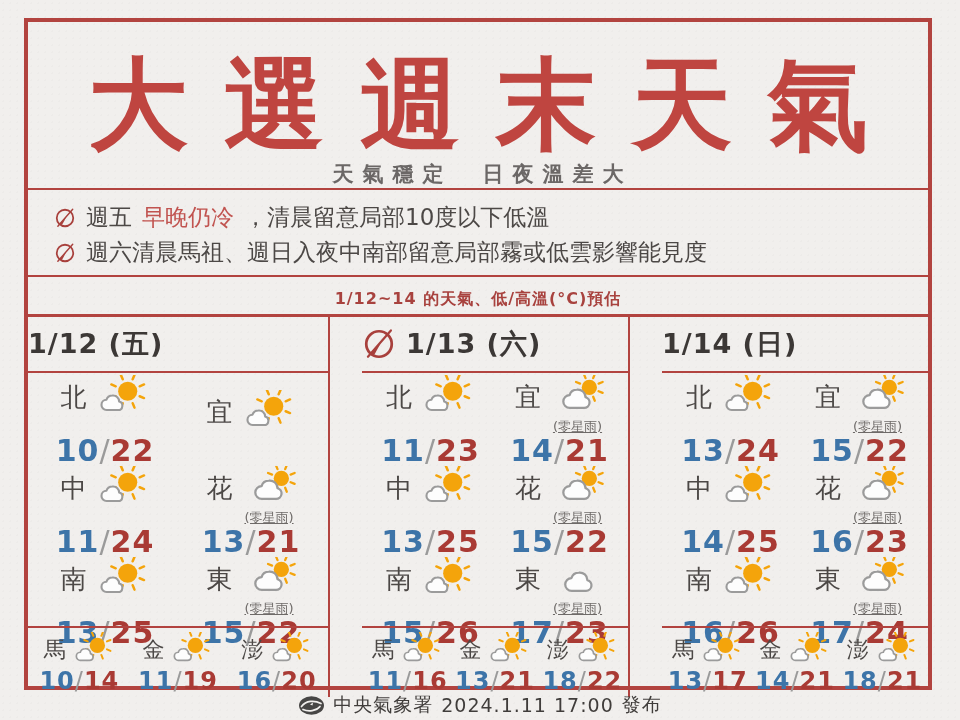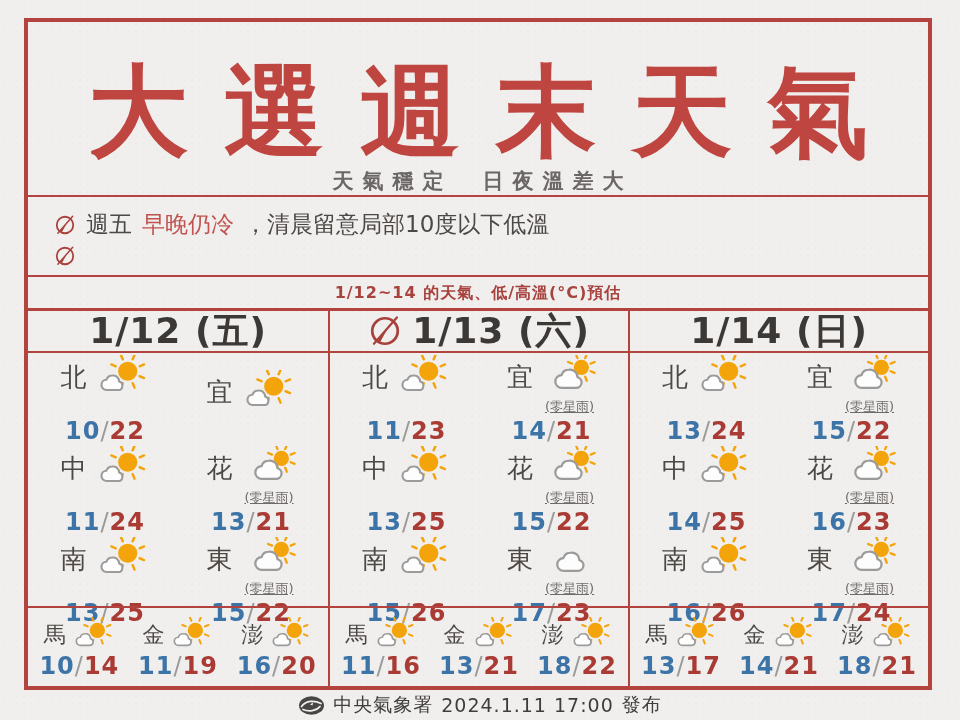--- a/index.html
+++ b/index.html
@@ -36,41 +36,41 @@
   .red-hr { border-top:2px solid #b2433f; }
   
   .bullets { padding:13px 10px 8px 26px; display:flex; flex-direction:column; gap:6px; }
   .bullet-line { display:flex; align-items:center; gap:10px; font-size:23px; line-height:29px; white-space:nowrap; }
   .bullet-line .red { color:#c15450; }
   .stamp-svg { flex:0 0 auto; display:block; }
   
   .band {
     border-top:2px solid #b2433f; border-bottom:3px solid #b2433f;
     text-align:center; font-size:16px; font-weight:bold; color:#a8423e;
-    padding:6px 0 4px 0; letter-spacing:1px;
+    padding:12px 0 4px 0; letter-spacing:1px;
   }
   
   .forecast-table { flex:1; display:grid; grid-template-columns:1fr 1fr 1fr; }
   .day-col { display:flex; flex-direction:column; min-width:0; }
-  .day-col + .day-col { border-left:2px solid #b2433f; }
+  .day-col + .day-col { border-left:2px solid #b2433f;padding-left:32px; }
   .day-header {
-    height:42px; border-bottom:2px solid #b2433f;
-    display:flex; align-items:center; justify-content:center; gap:10px;
-    font-size:36px; font-weight:bold; color:#3c3836; letter-spacing:1px;
+    height:56px; border-bottom:2px solid #b2433f;
+    display:flex; align-items:center; justify-content:flex-start; gap:10px;
+    font-size:27px; font-weight:bold; color:#3c3836; letter-spacing:1px;
   }
   .city-grid {
     height:253px; display:grid;
     grid-template-columns:1fr 1fr; grid-template-rows:1fr 1fr 1fr;
     padding:2px 4px;
   }
   .city-cell { display:flex; flex-direction:column; align-items:center; justify-content:center; }
   .cell-top { display:flex; align-items:center; gap:5px; }
   .city-name { font-size:26px; color:#4c4846; letter-spacing:0; }
   .rain-label { height:17px; font-size:13px; color:#6e6a68; line-height:15px; transform:translateX(18px);text-decoration:underline; }
-  .temps { font-size:24px; font-weight:bold; letter-spacing:1px; line-height:30px; }
+  .temps { font-size:30px; font-weight:bold; letter-spacing:1px; line-height:30px; }
   .temps .low { color:#3d74a8; }
   .temps .slash { color:#9a9a9a; font-weight:normal; }
   .temps .high { color:#a93a34; }
   .island-row { border-top:2px solid #b2433f; flex:1; display:grid; grid-template-columns:1fr 1fr 1fr; padding:4px 2px; }
   .island-cell { display:flex; flex-direction:column; align-items:center; justify-content:center; gap:1px; }
   .island-cell .cell-top { gap:3px; }
   .island-cell .city-name { font-size:22px; }
   .island-cell .temps { font-size:24px; line-height:24px; }
   
   .footer {
@@ -103,20 +103,21 @@
         <span>週五</span>
         <span class="red">早晚仍冷</span>
         <span>，清晨留意局部10度以下低溫</span>
       </div>
       <div class="bullet-line">
         <svg width="22" height="22" viewBox="0 0 40 40" class="stamp-svg">
     <circle cx="20" cy="20" r="15" fill="none" stroke="#a8403c" stroke-width="3.2"></circle>
     <line x1="7" y1="35" x2="34" y2="4" stroke="#a8403c" stroke-width="2.6" stroke-linecap="round"></line>
     <path d="M9.5 31.5 L22 19 L14.5 32.5 Z" fill="#a8403c"></path>
         </svg>
+        <span>週六清晨馬祖、週日入夜中南部留意局部霧或低雲影響能見度</span>
       </div>
     </div>
 
   <div class="band">1/12~14 的天氣、低/高溫(°C)預估</div>
 
   <div class="forecast-table">
       <div class="day-col">
         <div class="day-header">
           <span>1/12 (五)</span>
         </div>

